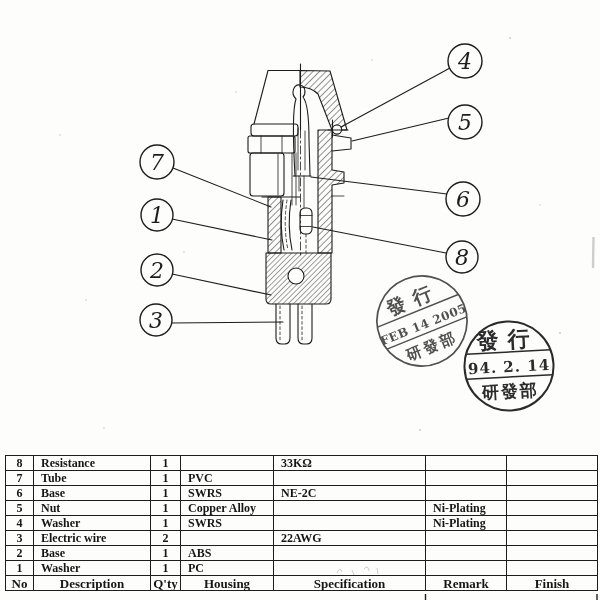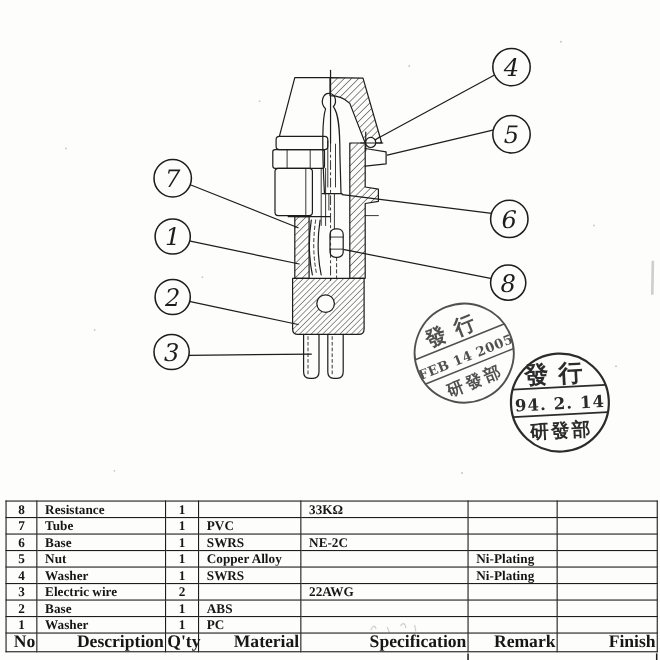--- a/index.html
+++ b/index.html
@@ -16,21 +16,21 @@
   .cjk{font-family:"DejaVu Sans", sans-serif;font-weight:bold;}
   .stampdate{font-family:"DejaVu Serif", serif;font-weight:bold;}
   
   #parts{position:absolute;left:5px;top:455px;width:592px;border-collapse:collapse;
          table-layout:fixed;background:transparent;}
   #parts td{border:1.4px solid #1d1d1d;height:14px;padding:0 4px;
          font-family:"Liberation Serif", serif;font-size:12px;font-weight:bold;
          line-height:1;color:#161616;white-space:nowrap;overflow:visible;vertical-align:middle;}
   #parts td.c{text-align:center;padding:0 1px;}
   #parts td.l{text-align:left;padding-left:7px;margin-top:44px;}
-  #parts tr.hdr td{text-align:right;font-size:16px;padding:0 1px;}
+  #parts tr.hdr td{text-align:center;font-size:13px;padding:0 1px;}
 </style>
 </head>
 <body>
 
 <div id="page">
 
 <svg width="600" height="600" viewBox="0 0 600 600">
   <defs>
     <pattern id="hatch" width="4.6" height="4.6" patternUnits="userSpaceOnUse" patternTransform="rotate(45)">
       <line x1="0" y1="0" x2="0" y2="4.6" stroke="#2a2a2a" stroke-width="1"></line>
@@ -261,21 +261,21 @@
           <td class="c">1</td>
           <td class="l">PC</td>
           <td class="l"></td>
           <td class="l"></td>
           <td class="l"></td>
         </tr>
         <tr class="hdr">
           <td class="">No</td>
           <td class="">Description</td>
           <td class="">Q'ty</td>
-          <td class="">Material</td>
+          <td class="">Housing</td>
           <td class="">Specification</td>
           <td class="">Remark</td>
           <td class="">Finish</td>
         </tr>
       </tbody>
 </table>
 
 </div>
 
 </body></html>

